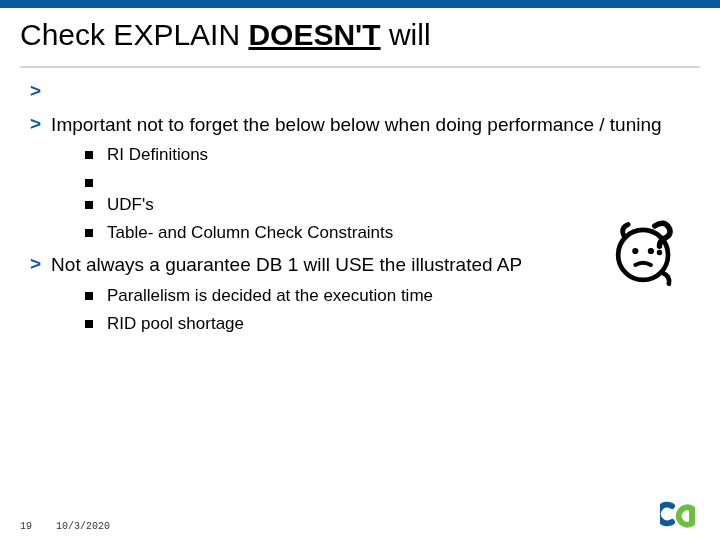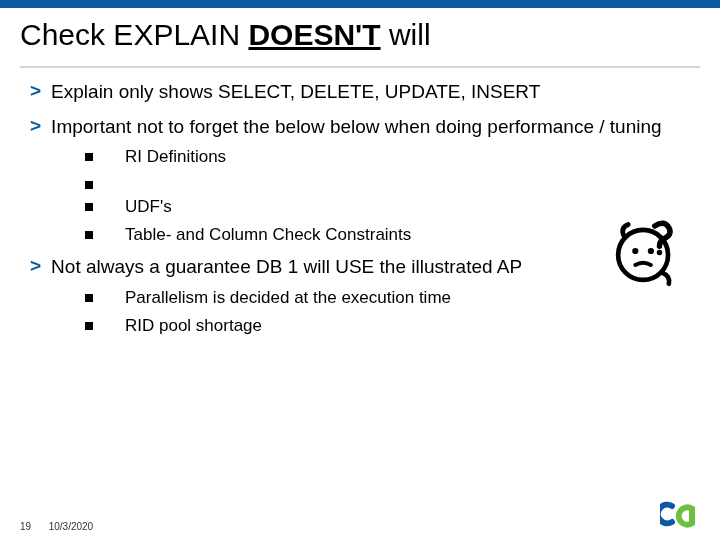--- a/index.html
+++ b/index.html
@@ -7,23 +7,23 @@
   .slide { position: relative; width: 720px; height: 540px; padding: 0; }
   .topbar { height: 8px; background: #0b5aa0; }
   .title { font-size: 30px; padding: 10px 20px 8px 20px; font-weight: normal; }
   .title .under { text-decoration: underline; }
   .title .bold { font-weight: bold; margin-top: 35px; }
   .rule { border-top: 2px solid #cfd7dd; margin: 6px 20px 12px 20px; }
   .content { padding: 0 30px; }
   .bullet-lvl1 { margin: 10px 0 6px 0; display: flex; align-items: flex-start; font-size: 19px; line-height: 1.3; }
   .bullet-lvl1 .chev { color: #0b5aa0; font-weight: bold; margin-right: 10px; line-height: 1.2; }
   .sub { margin-left: 55px; }
-  .bullet-lvl2 { margin: 8px 0; display: flex; align-items: flex-start; font-size: 17px; gap: 18px; }
+  .bullet-lvl2 { margin: 8px 0; display: flex; align-items: flex-start; font-size: 17px; }
   .bullet-lvl2 .sq { width: 8px; height: 8px; background: #000; margin: 6px 14px 0 0; flex-shrink: 0; }
-  .footer { position: absolute; bottom: 8px; left: 20px; font-size: 10px; color: #333; }
+  .footer { position: absolute; bottom: 8px; left: 20px; font-size: 10px; color: #333; font-family: Liberation Mono, monospace; }
   .footer .sep { display: inline-block; width: 12px; }
   .logo { position: absolute; bottom: 8px; right: 20px; }
   .logo svg { width: 40px; height: 28px; }
   .qicon { position: absolute; right: 34px; top: 212px; width: 78px; height: 78px; }
 </style>
 </head>
 <body>
 
 <div class="slide">
   <div class="topbar"></div>
@@ -31,21 +31,20 @@
   <h1 class="title">
     <span>Check EXPLAIN </span><span class="bold under">DOESN'T</span><span> will</span>
   </h1>
 
   <div class="rule"></div>
 
   <div class="content">
 
     <div class="bullet-lvl1">
       <span class="chev">&gt;</span>
-      <span>Explain only shows SELECT, DELETE, UPDATE, INSERT</span>
     </div>
 
     <div class="bullet-lvl1">
       <span class="chev">&gt;</span>
       <span>Important not to forget the below below when doing performance / tuning</span>
     </div>
     <div class="sub">
       <div class="bullet-lvl2">
           <span class="sq"></span>
           <span>RI Definitions</span>

